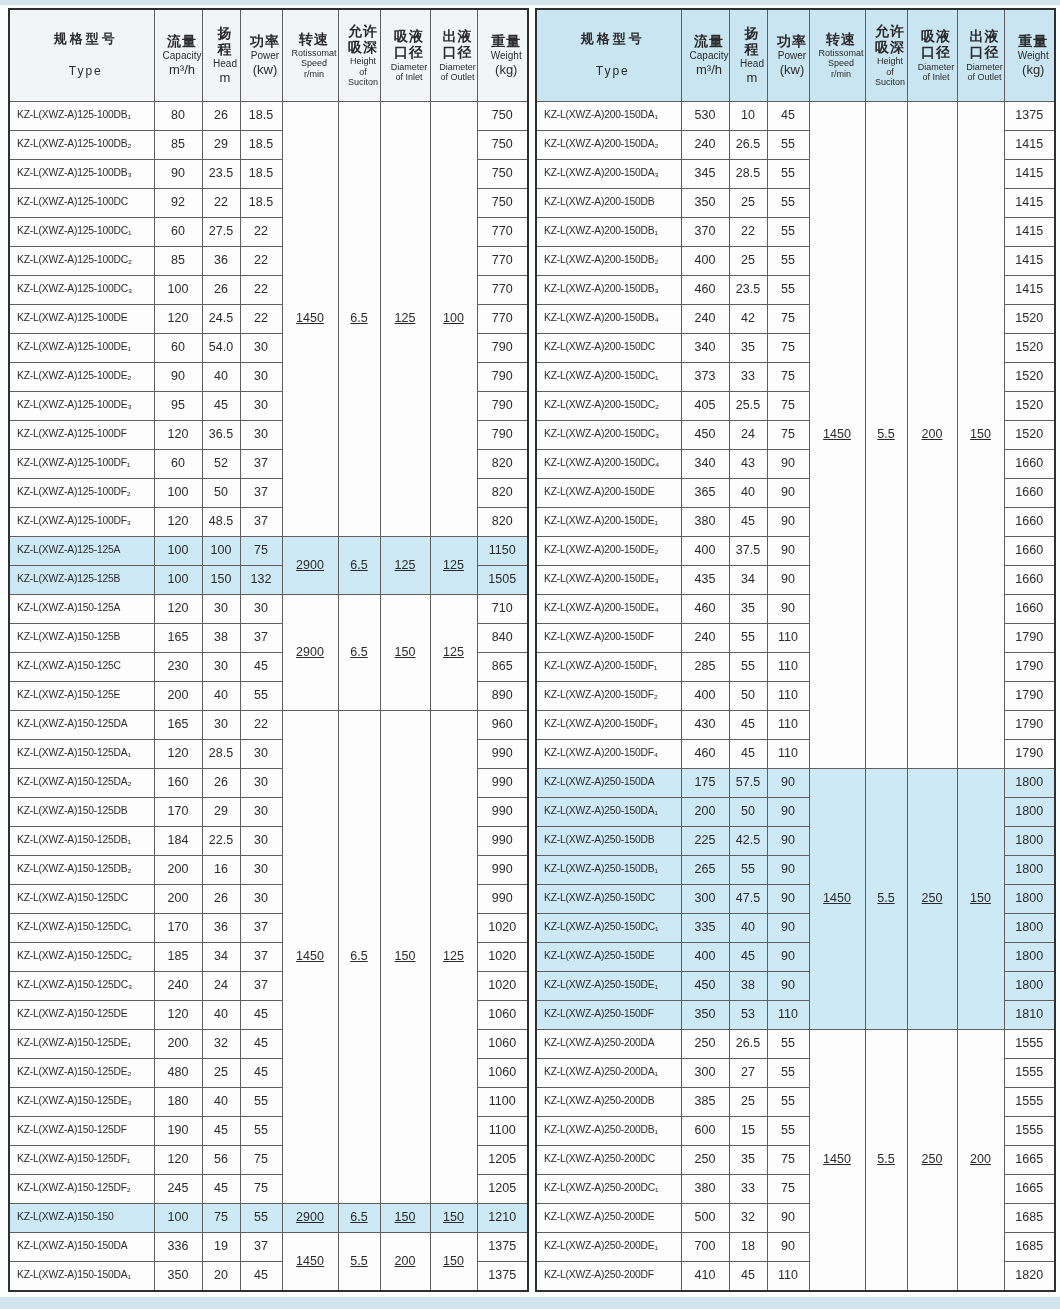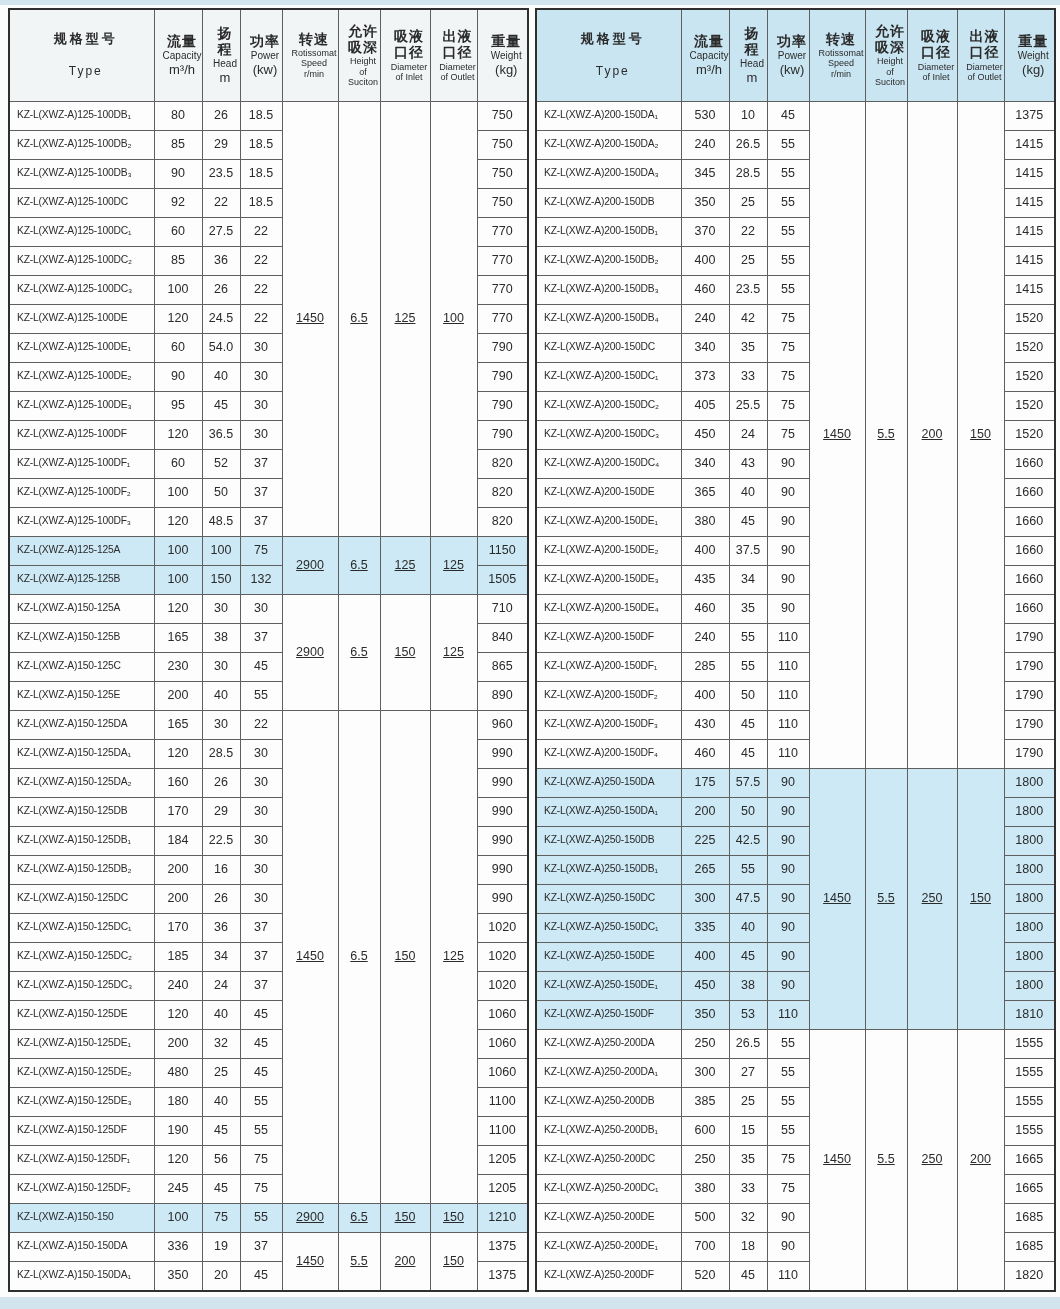--- a/index.html
+++ b/index.html
@@ -794,21 +794,21 @@
           </tr>
           <tr>
             <td class="td-type">KZ-L(XWZ-A)250-200DE₁</td>
             <td>700</td>
             <td>18</td>
             <td>90</td>
             <td>1685</td>
           </tr>
           <tr>
             <td class="td-type">KZ-L(XWZ-A)250-200DF</td>
-            <td>520</td>
+            <td>410</td>
             <td>45</td>
             <td>110</td>
             <td>1820</td>
           </tr>
         </tbody>
     </table>
 
   </div>
 
   <div class="strip bottom"></div>

